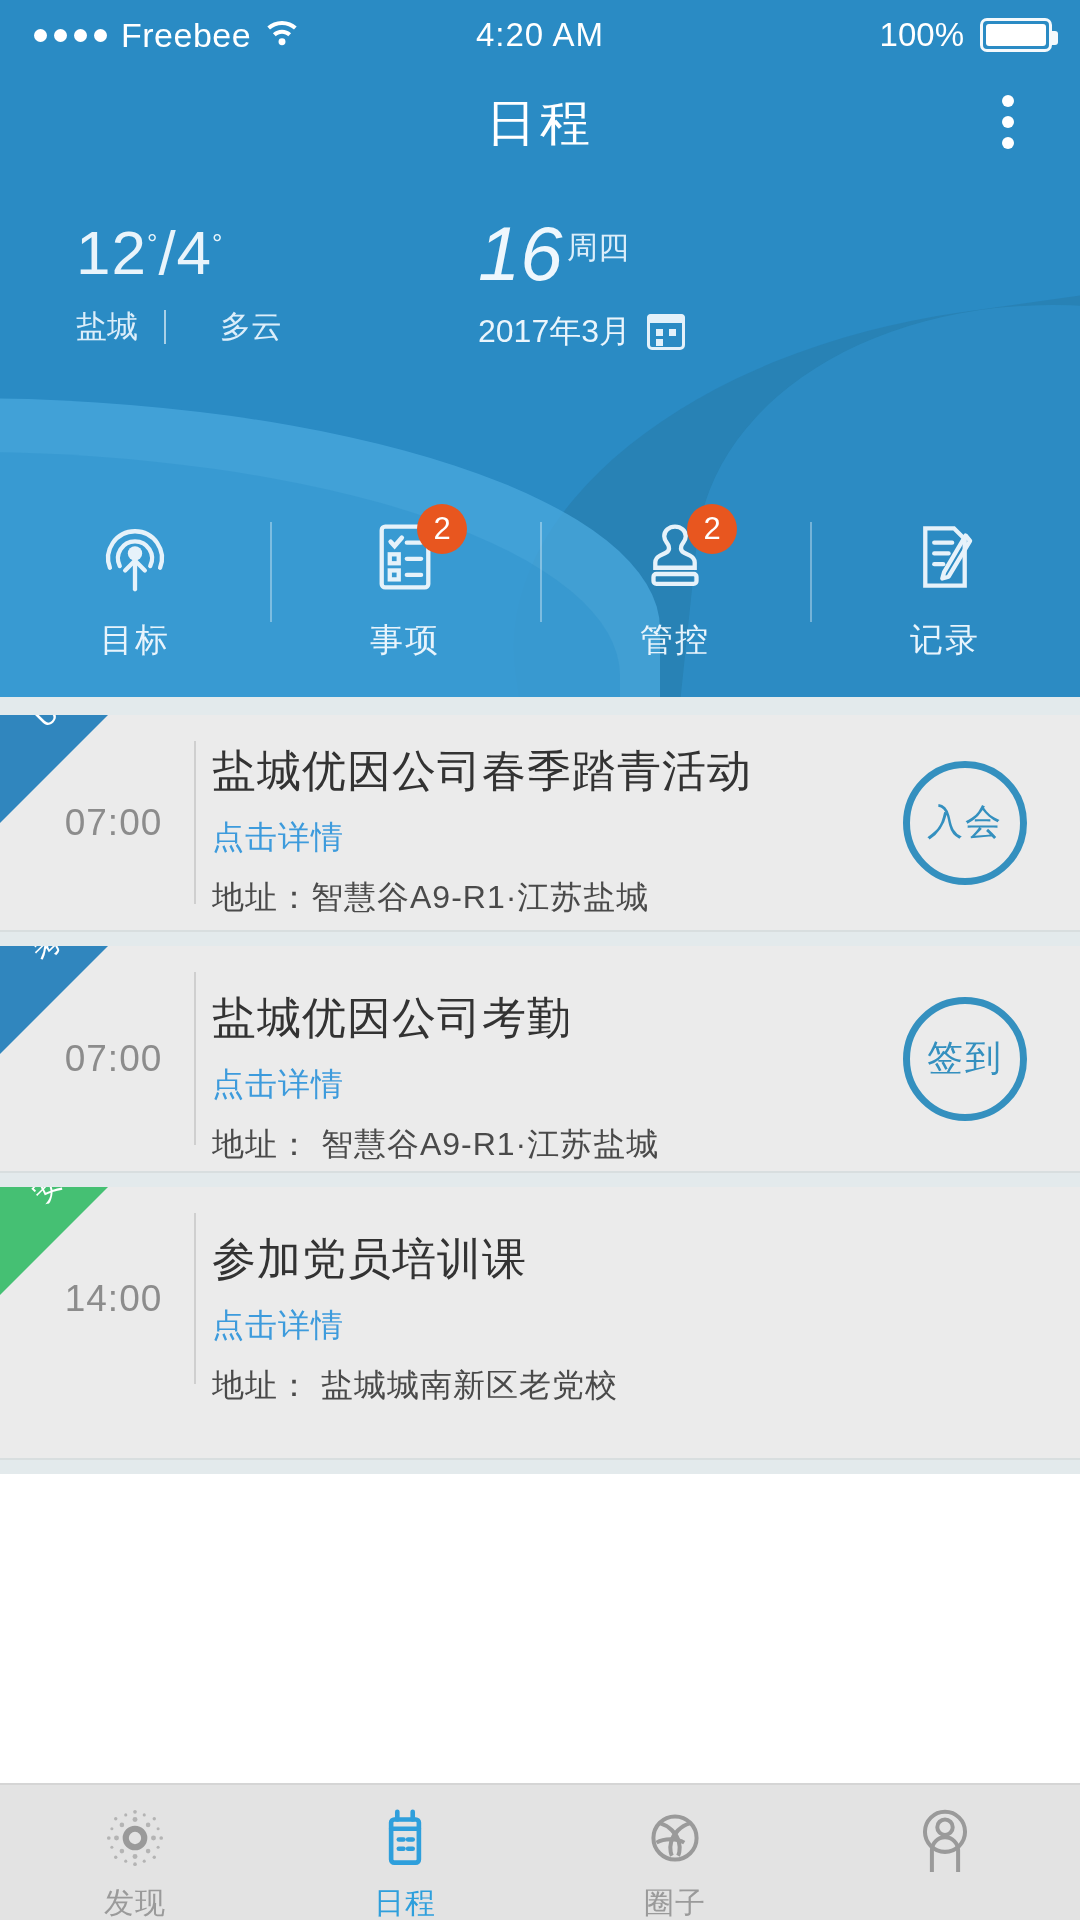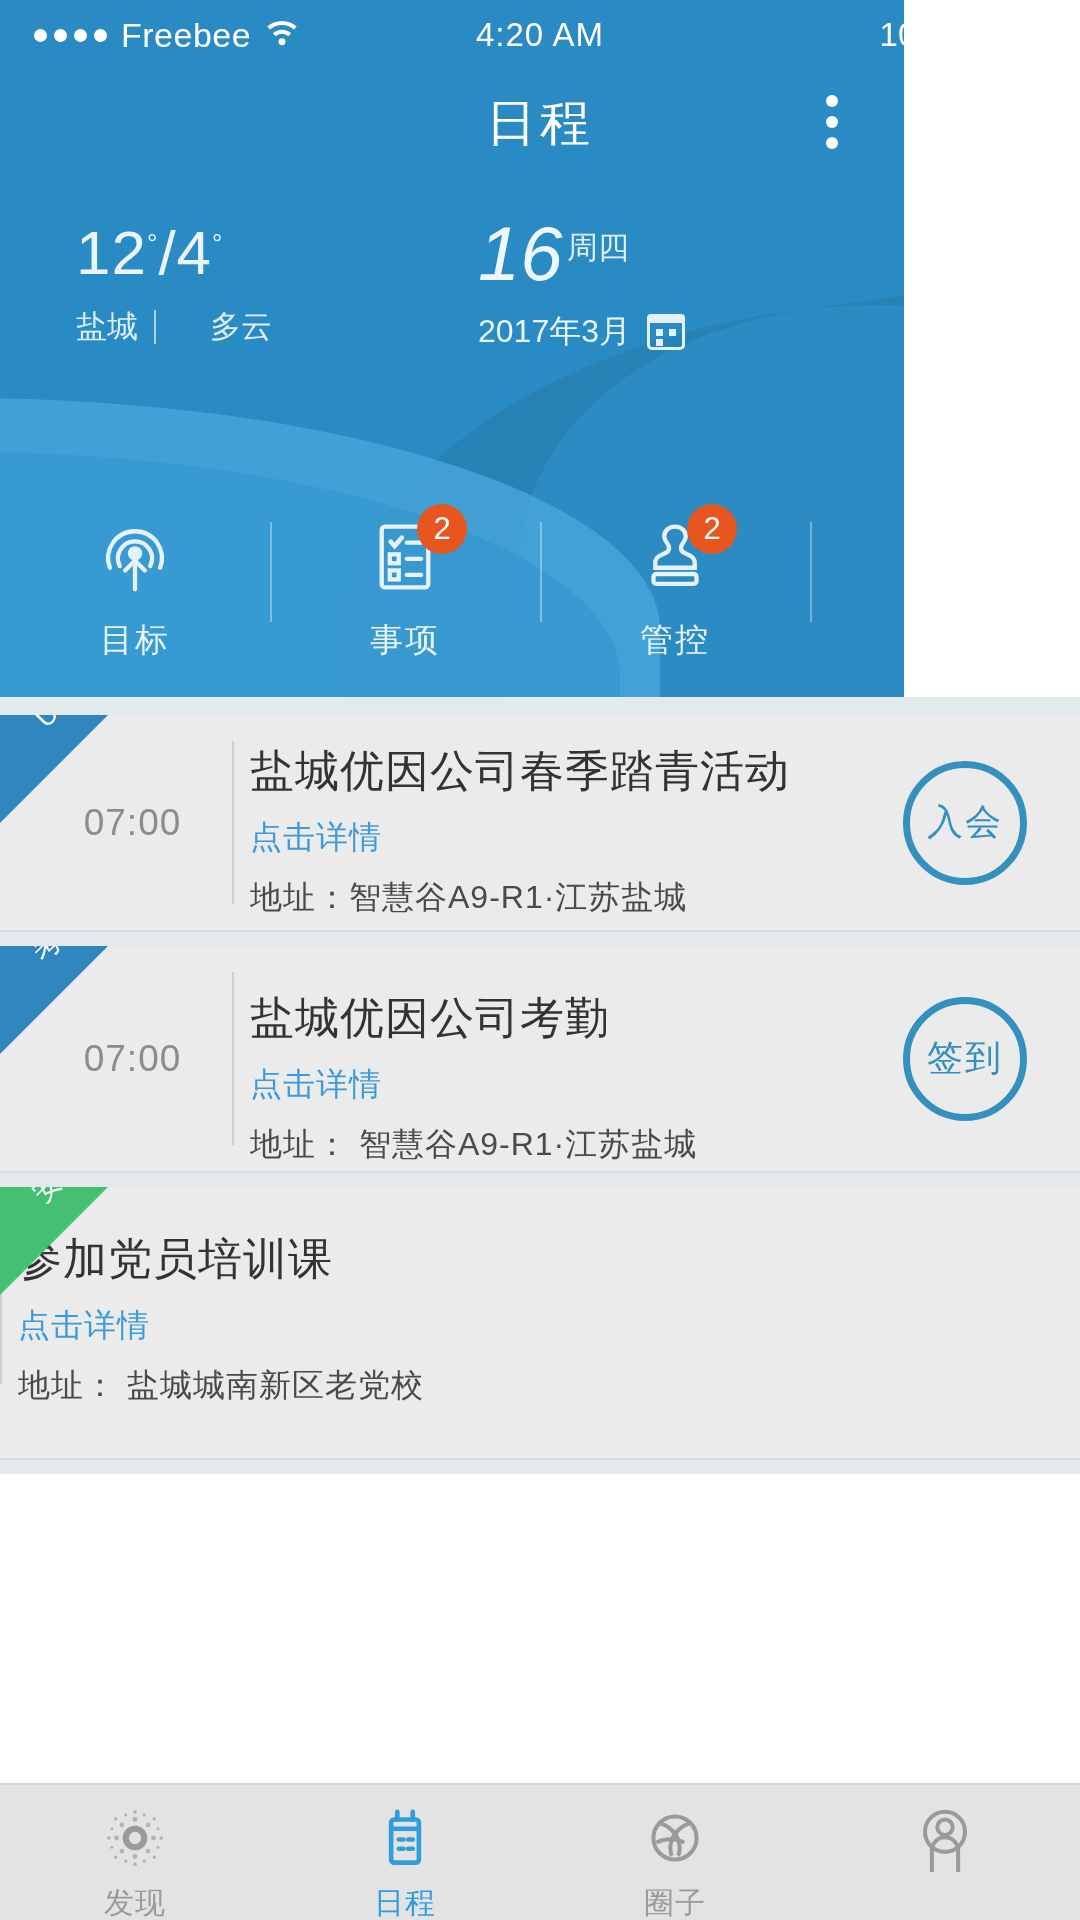--- a/index.html
+++ b/index.html
@@ -6,21 +6,21 @@
   html, body {
     width:1080px; height:1920px;
     font-family:"Liberation Sans","DejaVu Sans",sans-serif;
     background:#ffffff;
     overflow:hidden;
   }
   .phone { position:relative; width:1080px; height:1920px; background:#ffffff; }
 
   
   .header {
-    position:absolute; top:0; left:0; width:904px; height:697px;
+    position:absolute; top:0; left:0; width:1080px; height:697px;
     background:#2a8bc4; overflow:hidden;
   }
   .hdr-wave-right {
     position:absolute; right:-120px; top:330px;
     width:700px; height:420px;
     background:#2880b3;
     border-radius:70% 0 0 0;
     transform:rotate(-8deg);
     opacity:.85;
   }
@@ -72,21 +72,21 @@
   .kebab { position:absolute; right:44px; top:84px; width:56px; height:76px;
            display:flex; flex-direction:column; align-items:center; justify-content:center; gap:9px; z-index:6; }
   .kebab i { display:block; width:12px; height:12px; border-radius:50%; background:#fff; }
 
   
   .infoRow { position:absolute; top:222px; left:0; width:1080px; height:140px; z-index:4; color:#fff; }
   .weather { position:absolute; left:76px; top:0; }
   .temp { font-size:62px; font-weight:300; letter-spacing:1px; color:#e9f4fb; line-height:1; }
   .temp sup { font-size:26px; vertical-align:super; }
   .wmeta { margin-top:22px; display:flex; align-items:center; font-size:31px; color:#dceefa; }
-  .wmeta .city { padding-right:16px;font-family:Liberation Mono, monospace; }
+  .wmeta .city { padding-right:26px;font-family:Liberation Mono, monospace; }
   .wmeta .sep { width:2px; height:34px; background:rgba(255,255,255,.6); }
   .wmeta .cond { padding-left:54px; }
 
   .datebox { position:absolute; left:478px; top:-6px; }
   .dnum { font-size:76px; font-weight:300; line-height:1; color:#eef7fd; display:inline-block;font-style:italic; }
   .dday { font-size:31px; color:#dceefa; display:inline-block; vertical-align:22px; }
   .dmonth { margin-top:18px; display:flex; align-items:center; font-size:32px; color:#eaf5fc; }
   .cal-ico { margin-left:16px; width:38px; height:36px; border:3px solid #e3f1fa; border-radius:5px; position:relative; }
   .cal-ico:before { content:""; position:absolute; left:-3px; right:-3px; top:-3px; height:9px; background:#e3f1fa; border-radius:4px 4px 0 0; }
   .cal-ico i { position:absolute; width:7px; height:7px; background:#e3f1fa; }
@@ -113,21 +113,21 @@
   .ribbon { position:absolute; left:0; top:0; width:0; height:0; border-style:solid; border-width:108px 108px 0 0; }
   .ribbon.blue { border-color:#3086be transparent transparent transparent; }
   .ribbon.green { border-color:#45c073 transparent transparent transparent; }
   .ribbon-txt {
     position:absolute; left:6px; top:16px; width:110px;
     transform:rotate(-45deg); transform-origin:left top;
     color:#fff; font-size:27px; letter-spacing:2px; white-space:nowrap;
     text-align:center; z-index:2;
   }
   .card .time {
-    width:232px; flex:none; display:flex; align-items:center; justify-content:center;
+    width:194px; flex:none; display:flex; align-items:center; justify-content:center;
     font-size:37px; color:#8c8c8c; letter-spacing:1px;padding-left:33px;
   }
   .card .divider { width:2px; background:#cfcfcf; margin:26px 0; flex:none; }
   .card .body { flex:1; padding:28px 0 28px 16px; }
   .c-title { font-size:44px; color:#333333; letter-spacing:1px; line-height:1.25; }
   .c-link { margin-top:18px; font-size:32px; color:#3d9bdc; letter-spacing:1px; }
   .c-meta { margin-top:16px; font-size:32px; color:#4a4a4a; letter-spacing:1px; }
   .card .action { width:230px; flex:none; display:flex; align-items:center; justify-content:center; }
   .circle-btn {
     width:124px; height:124px; border-radius:50%;
@@ -314,20 +314,21 @@
       <div class="action">
         <div class="circle-btn">签到</div>
       </div>
     </div>
 
     <div class="card-sep"></div>
 
     <div class="card" style="height:223px">
       <div class="ribbon green"></div>
       <div class="ribbon-txt">安排</div>
+      <div class="time">14:00</div>
       <div class="divider"></div>
       <div class="body" style="padding-top:44px">
         <div class="c-title">参加党员培训课</div>
         <div class="c-link">点击详情</div>
         <div class="c-meta">地址： 盐城城南新区老党校</div>
       </div>
       <div class="action"></div>
     </div>
 
     <div class="filler" style="height:48px"></div>

